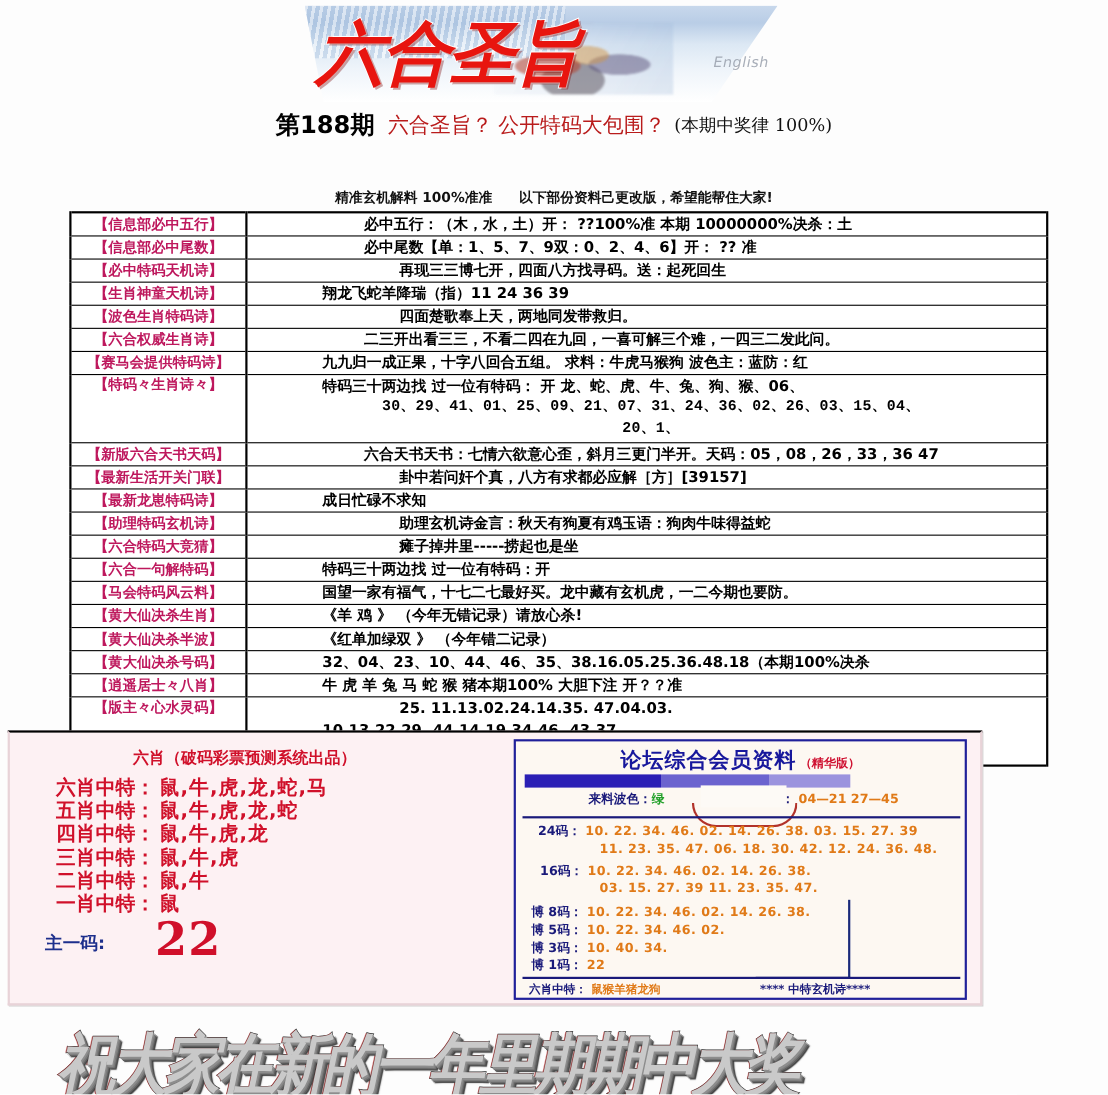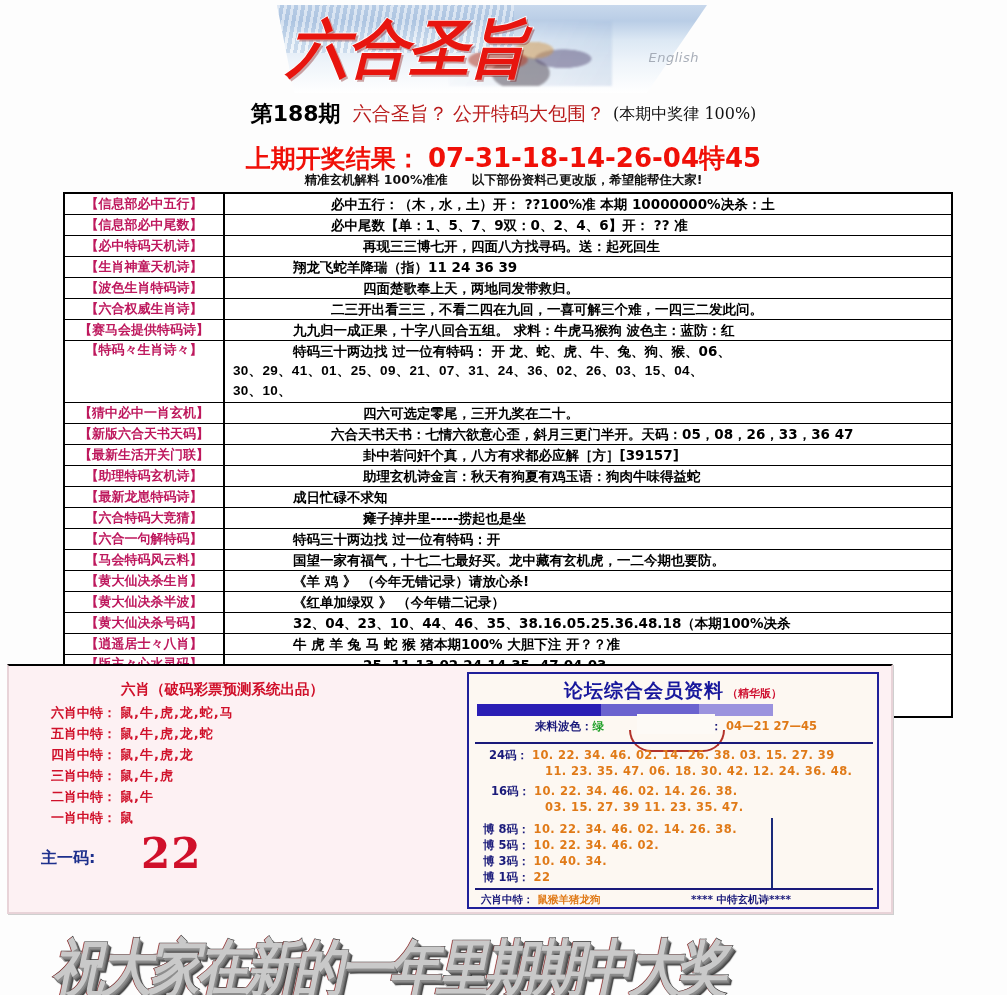--- a/index.html
+++ b/index.html
@@ -156,22 +156,23 @@
     height: 21px;
     white-space: nowrap;
     border-right: 2px solid #000;
   }
   #main-table tr.tall td { height: 62px; vertical-align: top; }
   #main-table td.v .ln { display: block; line-height: 20px; }
   #main-table td.v .ind { padding-left: 98px; }
   #main-table td.v .ind2 { padding-left: 130px; }
   #main-table td.v .ind5 { padding-left: 60px; }
   #main-table td.v .mono {
-    font-family: Liberation Sans, sans-serif;
+    font-family: Liberation Mono, monospace;
     letter-spacing: .3px;
+    text-align: center;
   }
 
   
   #bottom-box {
     position: absolute;
     left: 7px; top: 664px;
     width: 886px; height: 250px;
     background: #fdf1f3;
     border: 2px solid #e8d3d8;
     border-top: 2px solid #000;
@@ -183,21 +184,21 @@
   #sixzodiac-title {
     position: absolute; left: 112px; top: 14px;
     font-family: "DejaVu Sans", "Liberation Sans", sans-serif;
     font-size: 14.5px; font-weight: bold; color: #d0102a;
     white-space: nowrap;
   }
   .zrow {
     position: absolute; left: 42px;
     white-space: nowrap;
     font-family: "DejaVu Sans", "Liberation Sans", sans-serif;
-    font-size: 13px; font-weight: bold;
+    font-size: 18px; font-weight: bold;
   }
   .zrow .zlab { color: #d0102a; }
   .zrow .zval { color: #d0102a; margin-left: 4px; letter-spacing: 1px; }
   #zr0 { top: 38px; }
   #zr1 { top: 59px; }
   #zr2 { top: 80px; }
   #zr3 { top: 101px; }
   #zr4 { top: 122px; }
   #zr5 { top: 143px; }
 
@@ -361,24 +362,20 @@
     <div class="title-cn">六合圣旨</div>
     <div class="title-en">English</div>
   </div>
 
   <div id="issue-line">
     <span class="issue-no">第188期</span>
     <span class="issue-txt">六合圣旨？ 公开特码大包围？</span>
     <span class="issue-sub">(本期中奖律 100%)</span>
   </div>
 
-  <div id="result-line">
-    <span class="lbl">上期开奖结果：</span>
-    <span class="nums">07-31-18-14-26-04特45</span>
-  </div>
 
   <div id="note-line">
     <span>精准玄机解料 100%准准</span>
     <span class="note-b">以下部份资料己更改版，希望能帮住大家!</span>
   </div>
 
   <table id="main-table">
     <tbody>
 
       <tr>
@@ -428,56 +425,50 @@
         <td class="v">
           <span class="ln ind5">九九归一成正果，十字八回合五组。 求料：牛虎马猴狗 波色主：蓝防：红</span>
         </td>
       </tr>
 
       <tr class="tall">
         <td class="k">【特码々生肖诗々】</td>
         <td class="v">
           <span class="ln ind5">特码三十两边找   过一位有特码： 开 龙、蛇、虎、牛、兔、狗、猴、06、</span>
           <span class="ln mono">30、29、41、01、25、09、21、07、31、24、36、02、26、03、15、04、</span>
-          <span class="ln mono">30、10、</span>
-        </td>
-      </tr>
-
-      <tr>
-        <td class="k">【猜中必中一肖玄机】</td>
-        <td class="v">
-          <span class="ln ind2">四六可选定零尾，三开九奖在二十。</span>
-        </td>
-      </tr>
+          <span class="ln mono">20、1、</span>
+        </td>
+      </tr>
+
 
       <tr>
         <td class="k">【新版六合天书天码】</td>
         <td class="v">
           <span class="ln ind">六合天书天书：七情六欲意心歪，斜月三更门半开。天码：05，08，26，33，36 47</span>
         </td>
       </tr>
 
       <tr>
         <td class="k">【最新生活开关门联】</td>
         <td class="v">
           <span class="ln ind2">卦中若问奸个真，八方有求都必应解［方］[39157]</span>
         </td>
       </tr>
 
       <tr>
+        <td class="k">【最新龙崽特码诗】</td>
+        <td class="v">
+          <span class="ln ind5">成日忙碌不求知</span>
+        </td>
+      </tr>
+
+      <tr>
         <td class="k">【助理特码玄机诗】</td>
         <td class="v">
           <span class="ln ind2">助理玄机诗金言：秋天有狗夏有鸡玉语：狗肉牛味得益蛇</span>
-        </td>
-      </tr>
-
-      <tr>
-        <td class="k">【最新龙崽特码诗】</td>
-        <td class="v">
-          <span class="ln ind5">成日忙碌不求知</span>
         </td>
       </tr>
 
       <tr>
         <td class="k">【六合特码大竞猜】</td>
         <td class="v">
           <span class="ln ind2">瘫子掉井里-----捞起也是坐</span>
         </td>
       </tr>
 

